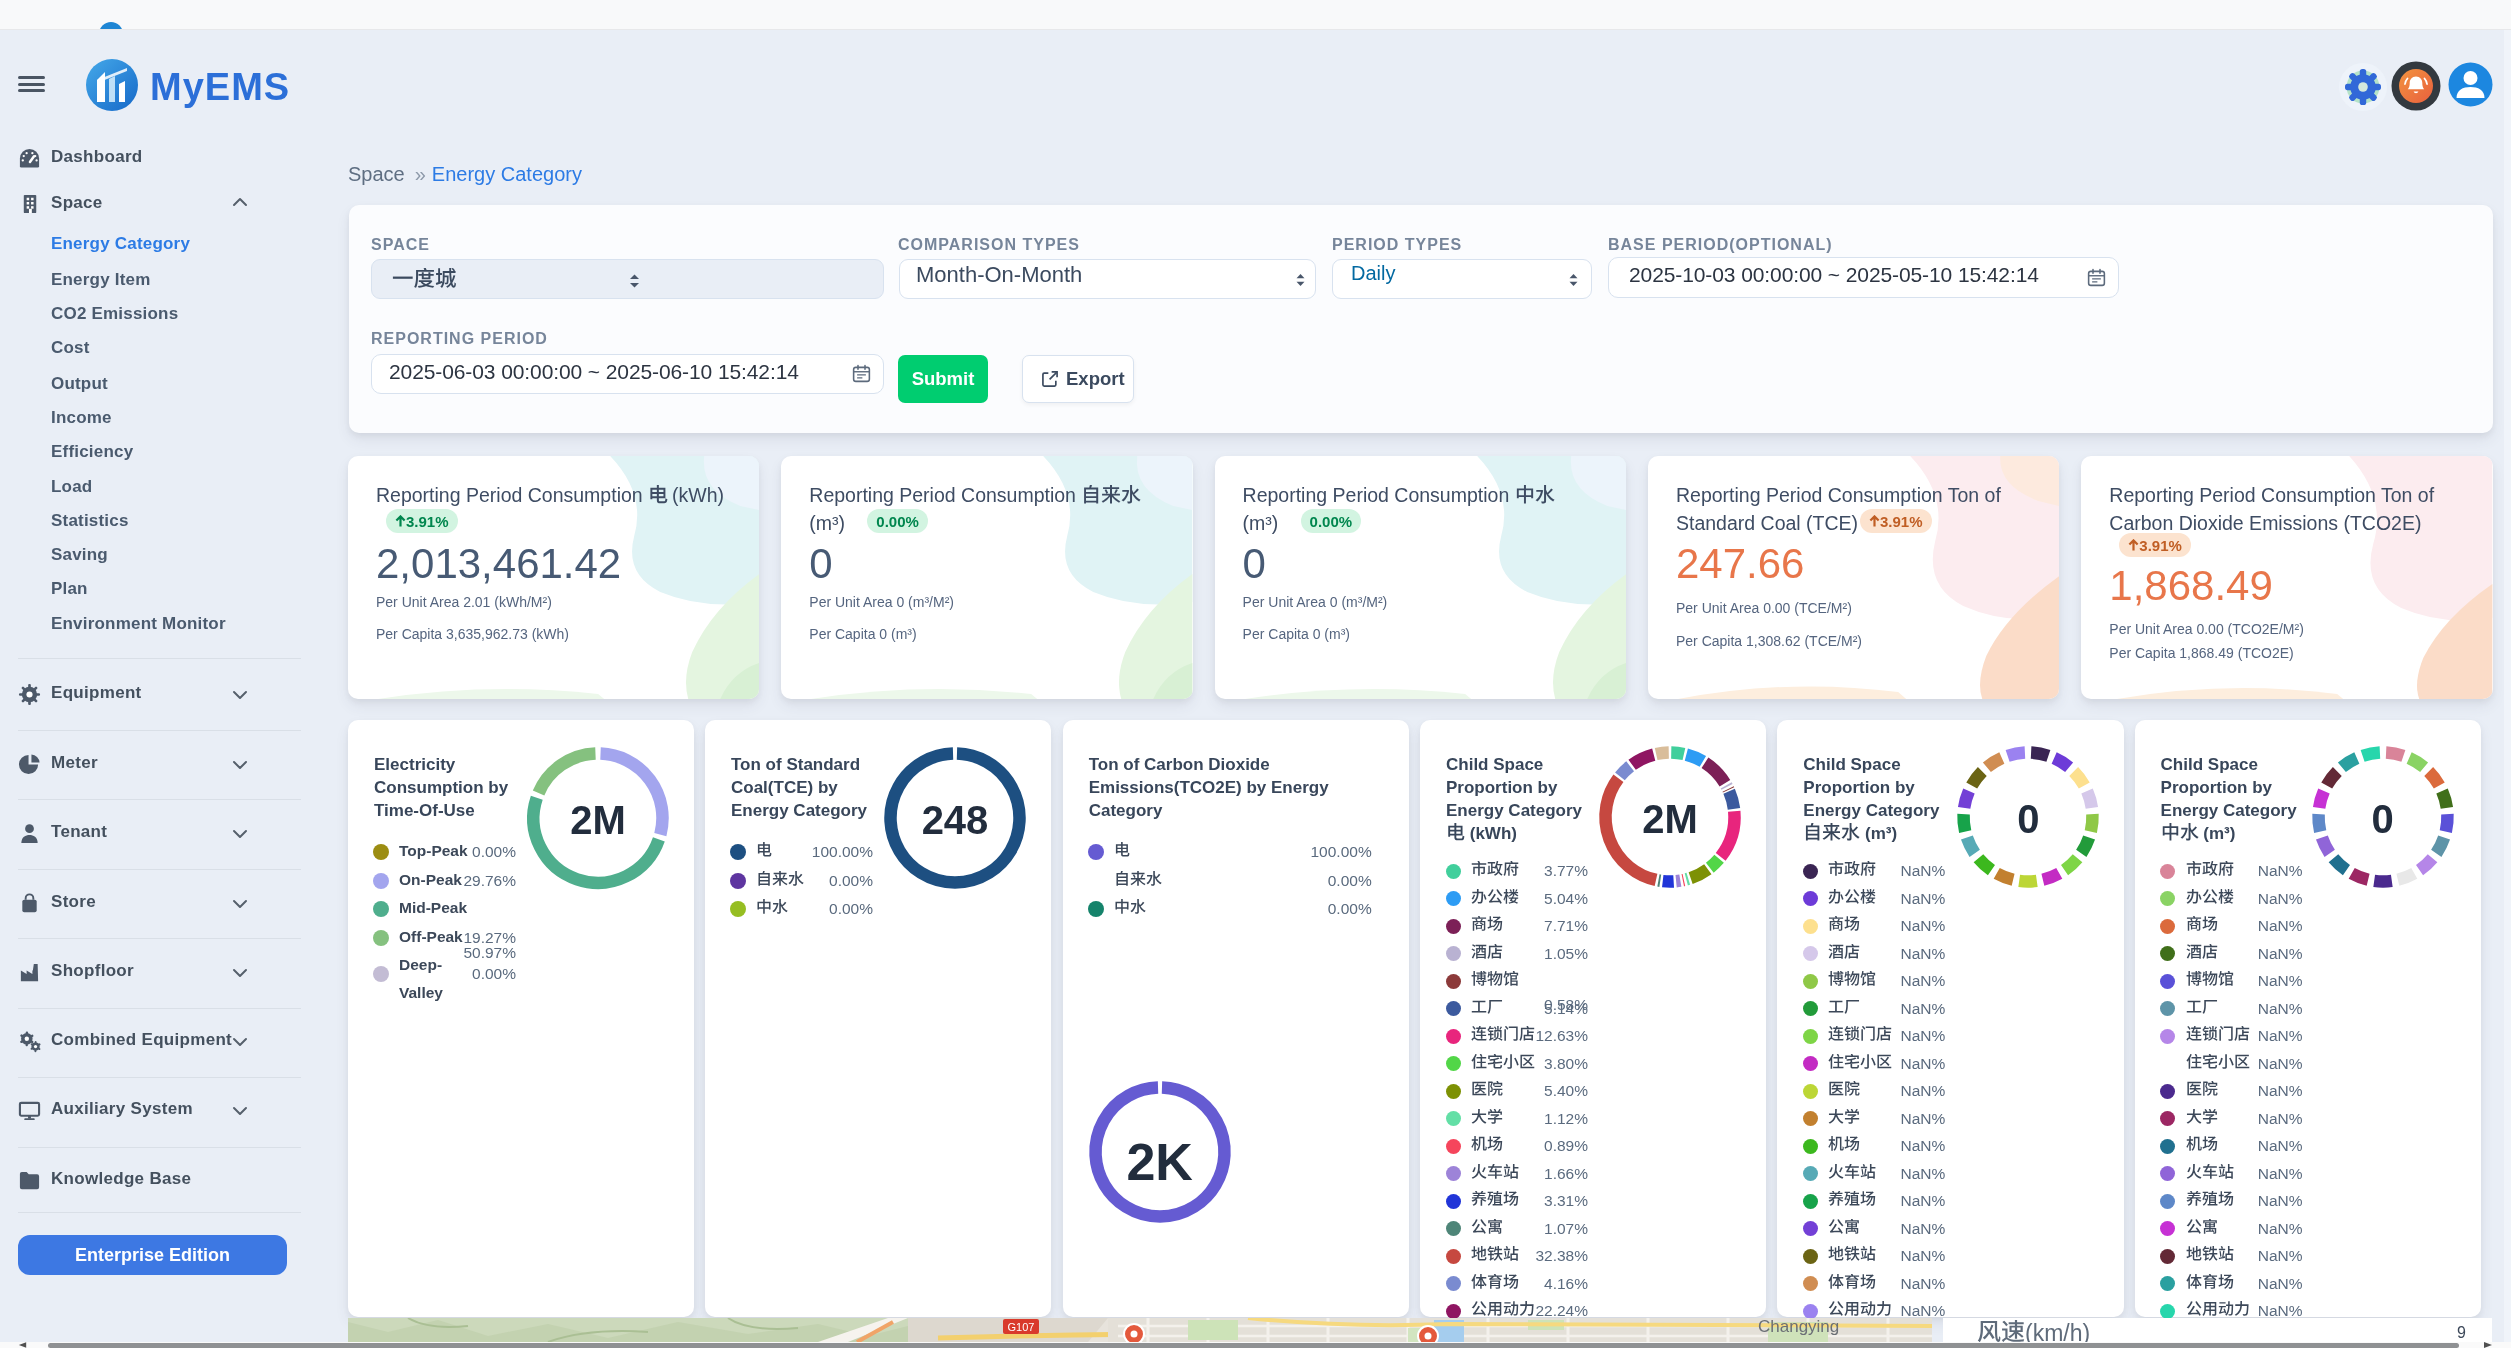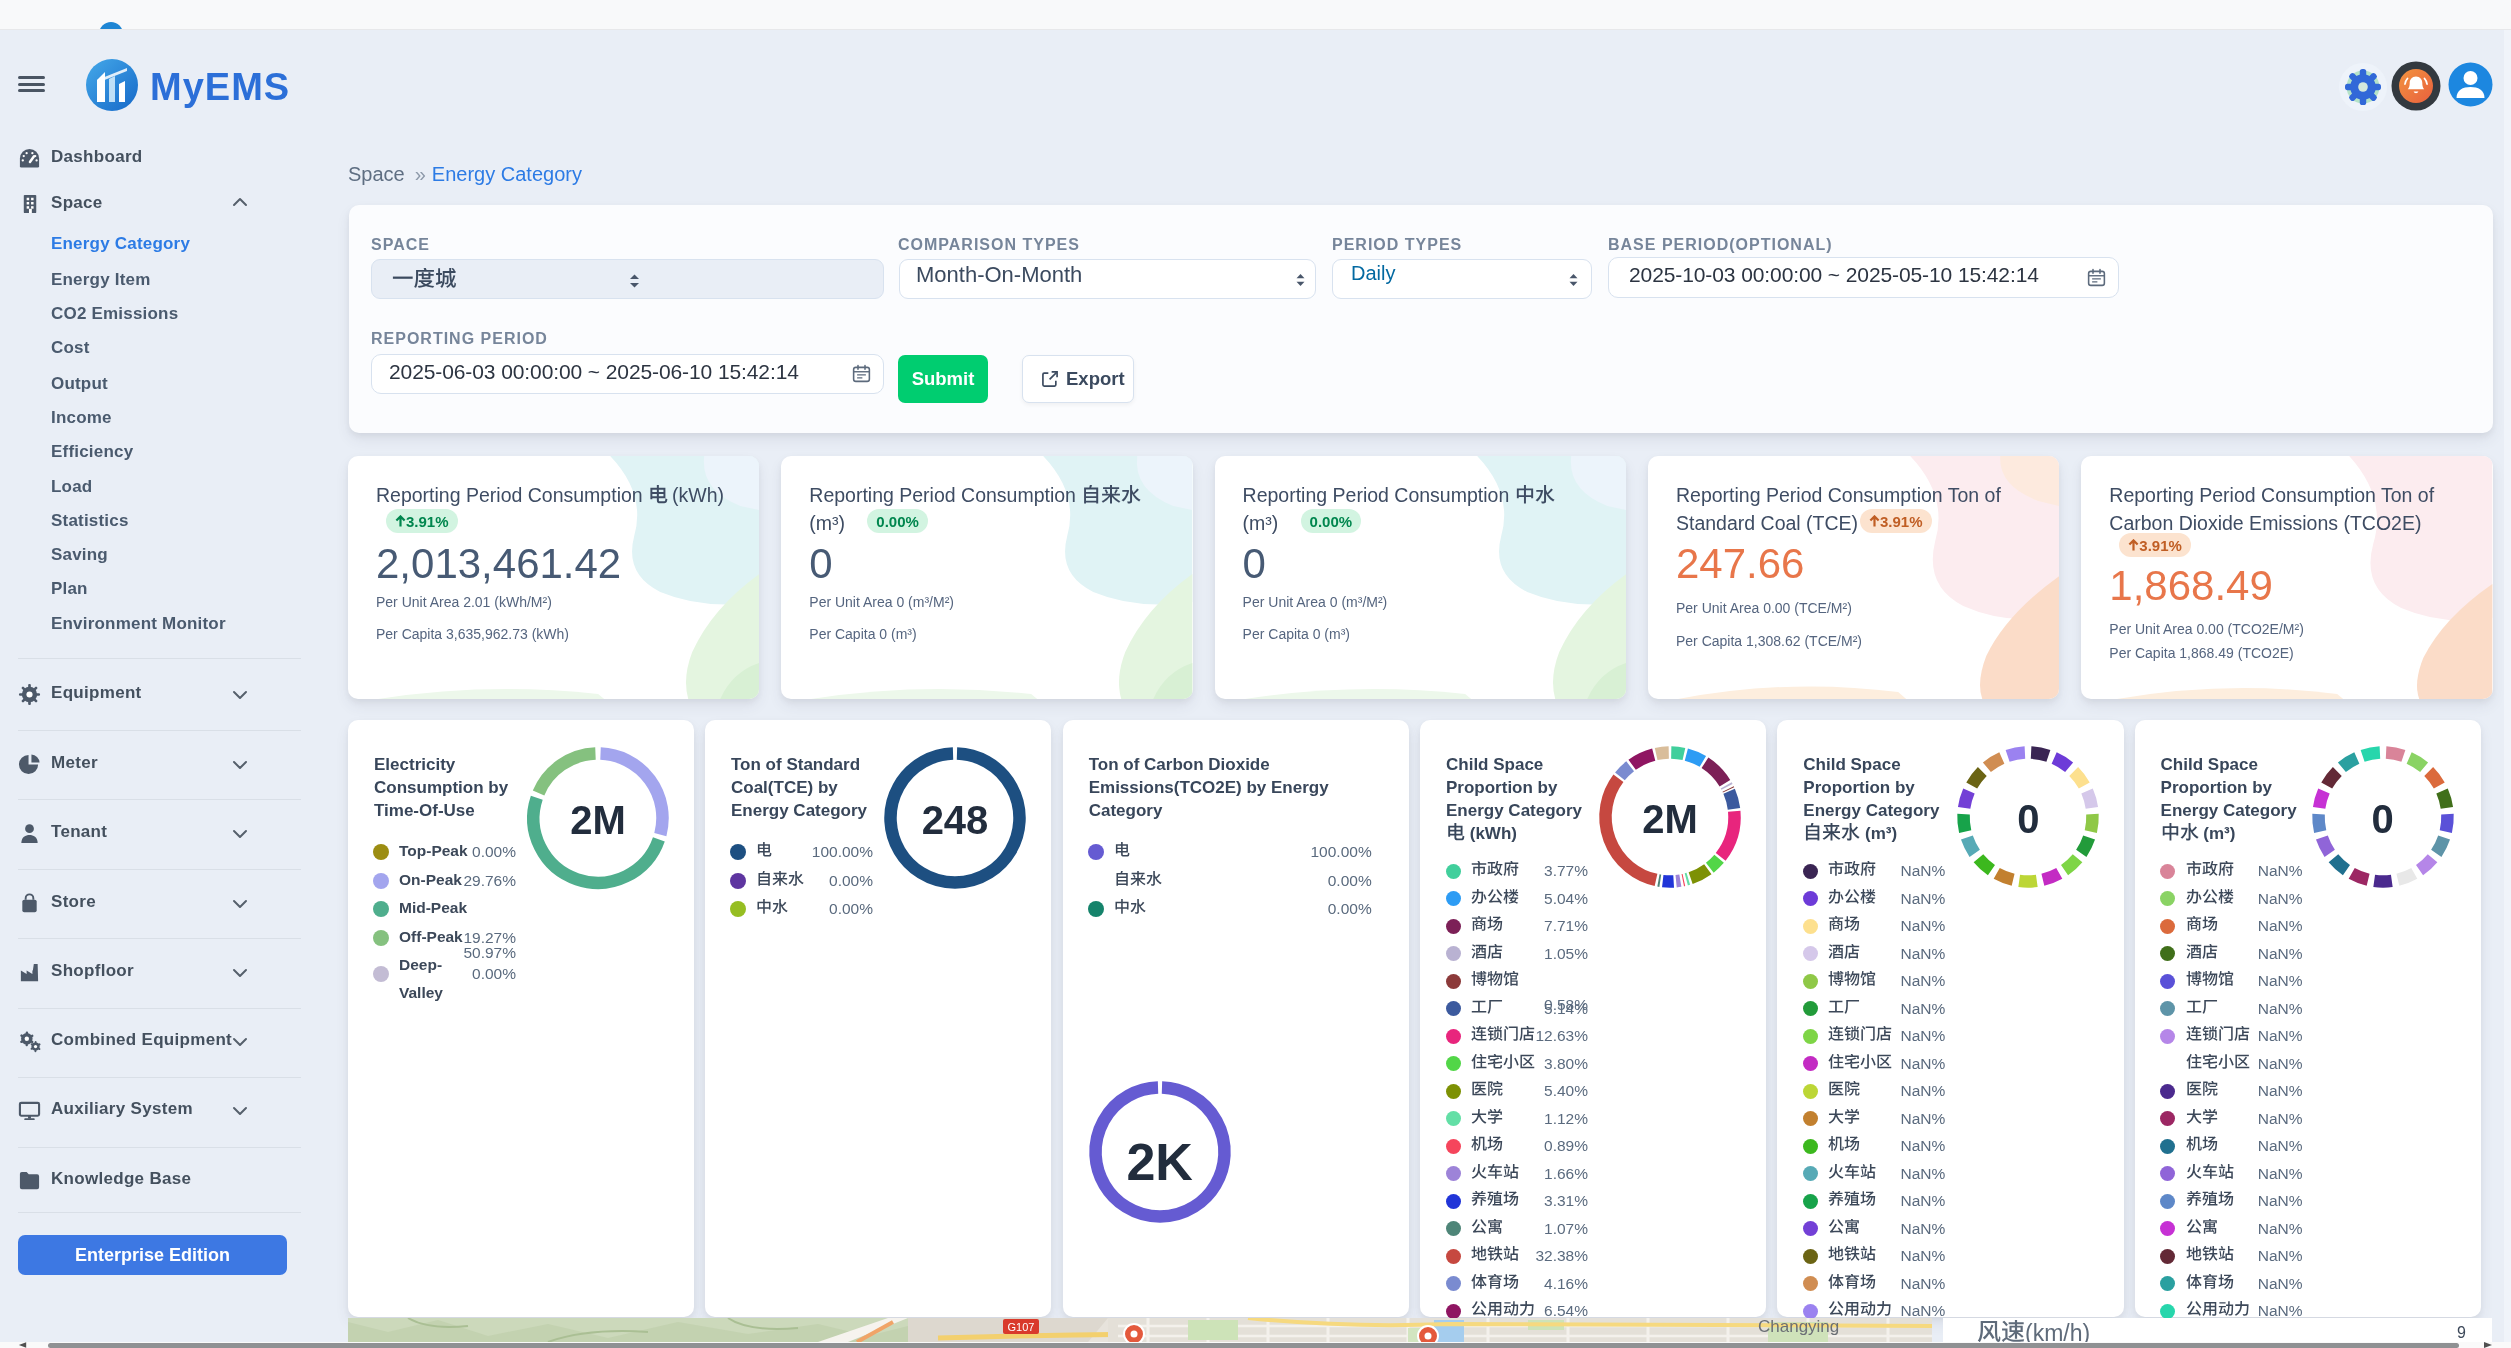--- a/index.html
+++ b/index.html
@@ -219,21 +219,21 @@
 <div class="menu" style="top:1169px">Knowledge Base</div>
 <div class="abs" style="left:18px;top:658px;width:283px;height:1px;background:#d9dfe7"></div>
 <div class="abs" style="left:18px;top:729.5px;width:283px;height:1px;background:#d9dfe7"></div>
 <div class="abs" style="left:18px;top:799px;width:283px;height:1px;background:#d9dfe7"></div>
 <div class="abs" style="left:18px;top:868.5px;width:283px;height:1px;background:#d9dfe7"></div>
 <div class="abs" style="left:18px;top:938px;width:283px;height:1px;background:#d9dfe7"></div>
 <div class="abs" style="left:18px;top:1007.5px;width:283px;height:1px;background:#d9dfe7"></div>
 <div class="abs" style="left:18px;top:1077px;width:283px;height:1px;background:#d9dfe7"></div>
 <div class="abs" style="left:18px;top:1146.5px;width:283px;height:1px;background:#d9dfe7"></div>
 <div class="abs" style="left:18px;top:1212px;width:283px;height:1px;background:#d9dfe7"></div>
-<div class="abs" style="left:18px;top:1235px;width:269px;height:40px;background:#3d78e3;border-radius:7px;color:#fff;font-size:18px;font-weight:bold;text-align:center;line-height:40px">Enterprise Edition</div>
+<div class="abs" style="left:18px;top:1235px;width:269px;height:40px;background:#3d78e3;border-radius:12px;color:#fff;font-size:18px;font-weight:bold;text-align:center;line-height:40px">Enterprise Edition</div>
 <svg class="abs" style="left:2338px;top:62px" width="50" height="50" viewBox="0 0 50 50">
 <circle cx="25" cy="25" r="24" fill="#eef3fa"></circle>
 <circle cx="25" cy="25" r="16.5" fill="#b5e3c8"></circle>
 <g fill="#3168d8">
       <rect x="21.8" y="7" width="6.4" height="8" rx="2.6" transform="rotate(0 25 25)"></rect>
       <rect x="21.8" y="7" width="6.4" height="8" rx="2.6" transform="rotate(45 25 25)"></rect>
       <rect x="21.8" y="7" width="6.4" height="8" rx="2.6" transform="rotate(90 25 25)"></rect>
       <rect x="21.8" y="7" width="6.4" height="8" rx="2.6" transform="rotate(135 25 25)"></rect>
       <rect x="21.8" y="7" width="6.4" height="8" rx="2.6" transform="rotate(180 25 25)"></rect>
       <rect x="21.8" y="7" width="6.4" height="8" rx="2.6" transform="rotate(225 25 25)"></rect>
@@ -569,21 +569,21 @@
       <use href="#g573a" x="2000"></use>
     </svg></div>
 <div class="legval" style="left:1488px;top:1274.5px;width:100px">4.16%</div>
 <div class="abs" style="left:1445.5px;top:1303.5px;width:15.0px;height:15.0px;border-radius:50%;background:#8f1562"></div>
 <div class="abs leglab" style="left:1471px;top:1301.0px"><svg style="vertical-align:-0.16em;" width="64.0" height="16" viewBox="0 -840 4000 1000" fill="#3c4859">
       <use href="#g516c" x="0"></use>
       <use href="#g7528" x="1000"></use>
       <use href="#g52a8" x="2000"></use>
       <use href="#g529b" x="3000"></use>
     </svg></div>
-<div class="legval" style="left:1488px;top:1302.0px;width:100px">6.54%</div>
+<div class="legval" style="left:1488px;top:1302.0px;width:100px">22.24%</div>
 <div class="abs" style="left:1802.8px;top:863.5px;width:15.0px;height:15.0px;border-radius:50%;background:#3a2553"></div>
 <div class="abs leglab" style="left:1828.3px;top:861.0px"><svg style="vertical-align:-0.16em;" width="48.0" height="16" viewBox="0 -840 3000 1000" fill="#3c4859">
       <use href="#g5e02" x="0"></use>
       <use href="#g653f" x="1000"></use>
       <use href="#g5e9c" x="2000"></use>
     </svg></div>
 <div class="legval" style="left:1845.3px;top:862.0px;width:100px">NaN%</div>
 <div class="abs" style="left:1802.8px;top:891.0px;width:15.0px;height:15.0px;border-radius:50%;background:#6d3bd8"></div>
 <div class="abs leglab" style="left:1828.3px;top:888.5px"><svg style="vertical-align:-0.16em;" width="48.0" height="16" viewBox="0 -840 3000 1000" fill="#3c4859">
       <use href="#g529e" x="0"></use>

